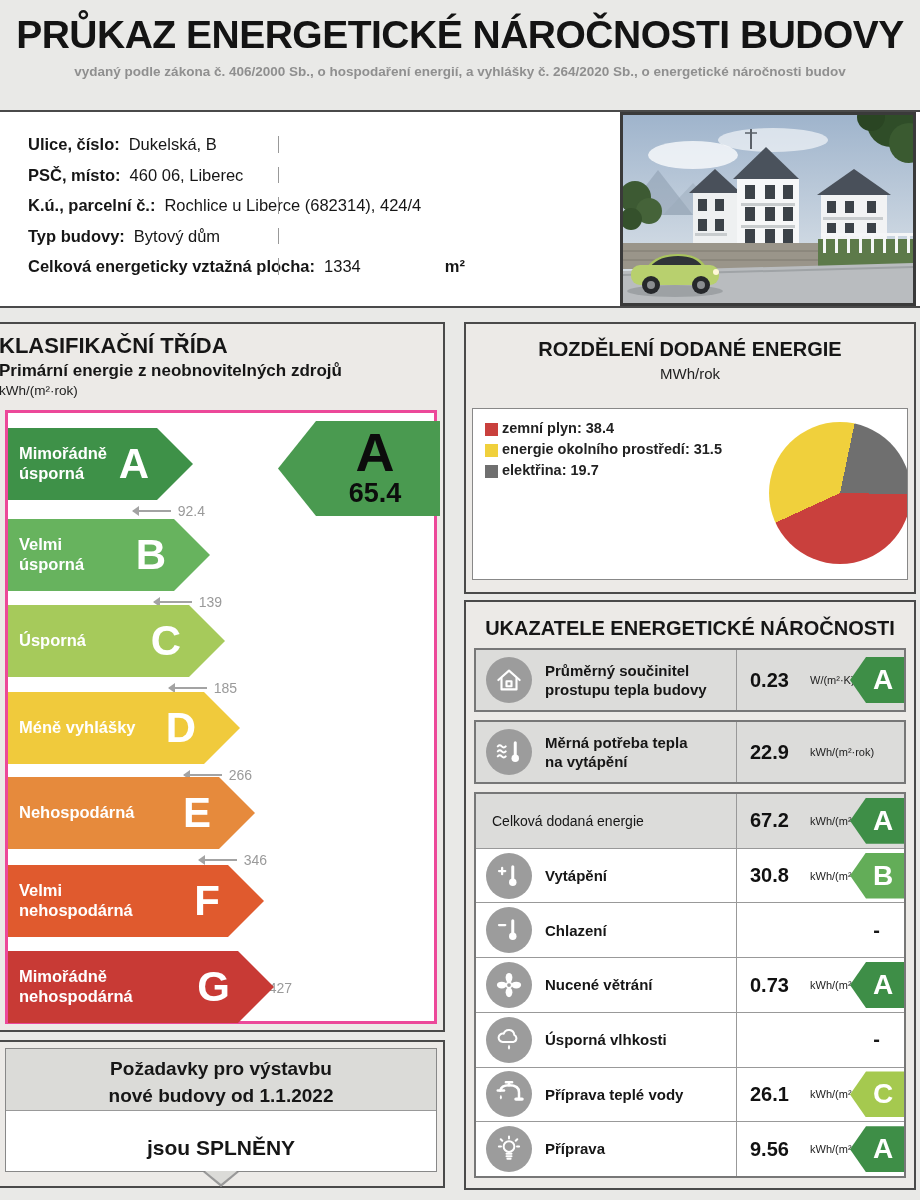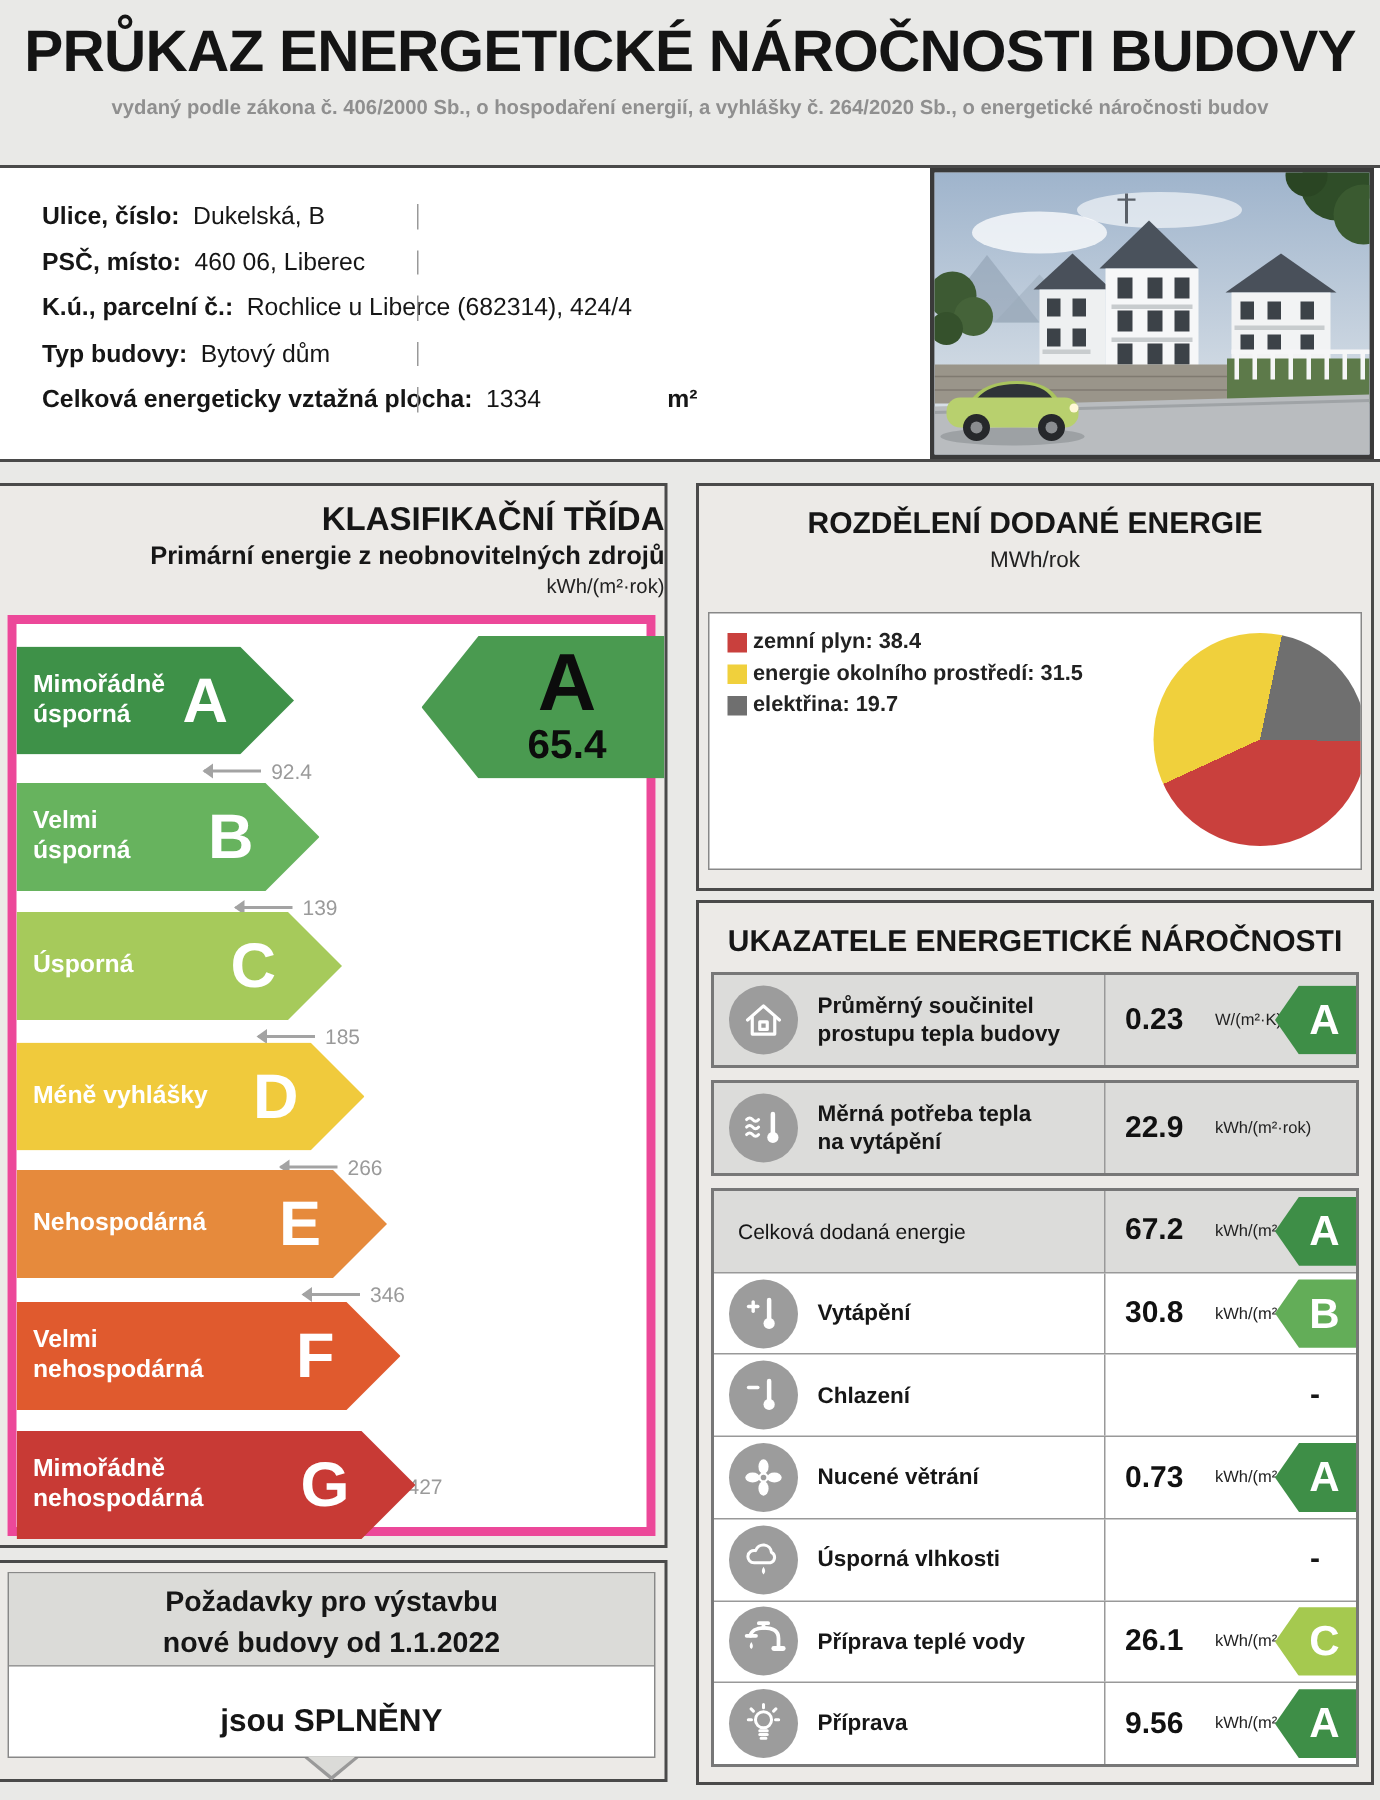--- a/index.html
+++ b/index.html
@@ -16,25 +16,25 @@
   .addr .row{margin-bottom:14px;}
   .addr .lbl{font-weight:700;margin-right:9px;}
   .addr .unit{display:inline-block;margin-left:84px;font-weight:700;}
   .photo{position:absolute;top:0px;right:4px;width:290px;height:188px;border:3px solid #3a3a3a;
          background:#c9d3de;box-sizing:content-box;}
   .photo svg{display:block;}
   
   .panel{position:absolute;background:#eceae7;border:2px solid #4a4a4a;box-sizing:border-box;}
   
   .panel-class{left:-3px;top:322px;width:448px;height:710px;}
-  .cls-head{text-align:right;padding-top:9px;}
+  .cls-head{text-align:left;padding-top:9px;}
   .cls-title{font-size:22px;font-weight:800;}
   .cls-sub{font-size:17px;font-weight:700;margin-top:2px;}
   .cls-unit{font-size:13.5px;margin-top:2px;color:#222;}
-  .arrows{position:absolute;left:6px;right:6px;top:86px;bottom:6px;background:#fff;border:6px solid #ec4899;}
+  .arrows{position:absolute;left:6px;right:6px;top:86px;bottom:6px;background:#fff;border:3px solid #ec4899;}
   .cls-arrow{position:absolute;left:0;height:72px;color:#fff;
              clip-path:polygon(0 0,calc(100% - 36px) 0,100% 50%,calc(100% - 36px) 100%,0 100%);}
   .cls-arrow .lab{position:absolute;left:11px;top:50%;transform:translateY(-50%);
                   font-size:16.5px;font-weight:700;line-height:1.2;white-space:pre-line;}
   .cls-arrow .ltr{position:absolute;right:44px;top:50%;transform:translateY(-50%);
                   font-size:42px;font-weight:800;}
   .cls-a{width:185px;top:15px;} .cls-b{width:202px;top:106px;} .cls-c{width:217px;top:192px;}
   .cls-d{width:232px;top:279px;} .cls-e{width:247px;top:364px;} .cls-f{width:256px;top:452px;}
   .cls-g{width:266px;top:538px;}
   .thr{position:absolute;width:112px;display:flex;align-items:center;justify-content:flex-end;
@@ -61,21 +61,21 @@
            border-left:16px solid transparent;border-right:16px solid transparent;border-top:13px solid #dbdbd8;}
   .req-result{text-align:center;font-size:21px;font-weight:800;padding-top:25px;}
   
   .panel-pie{left:464px;top:322px;width:452px;height:272px;}
   .pie-head{text-align:center;padding-top:14px;}
   .pie-title{font-size:20px;font-weight:800;}
   .pie-sub{font-size:15px;margin-top:4px;color:#222;}
   .pie-inner{position:absolute;left:6px;right:6px;top:84px;bottom:12px;background:#fff;
              border:1px solid #888;overflow:hidden;}
   .legend{position:absolute;left:12px;top:11px;}
-  .legend .item{display:flex;align-items:center;gap:4px;margin-bottom:5px;
+  .legend .item{display:flex;align-items:flex-end;gap:4px;margin-bottom:5px;
                 font-size:14.5px;font-weight:700;color:#222;}
   .legend .sq{width:13px;height:13px;flex:none;}
   .pie{position:absolute;right:-4px;top:13px;width:142px;height:142px;border-radius:50%;}
   
   .panel-ind{left:464px;top:600px;width:452px;height:590px;}
   .ind-title{text-align:center;font-size:20px;font-weight:800;padding-top:15px;}
   .ind-box{position:absolute;left:8px;right:8px;border:2px solid #777;box-sizing:border-box;}
   .ind-row1{top:46px;height:64px;background:#dcdcda;}
   .ind-row2{top:118px;height:64px;background:#dcdcda;}
   .ind-group{top:190px;height:386px;background:#fff;display:flex;flex-direction:column;}

